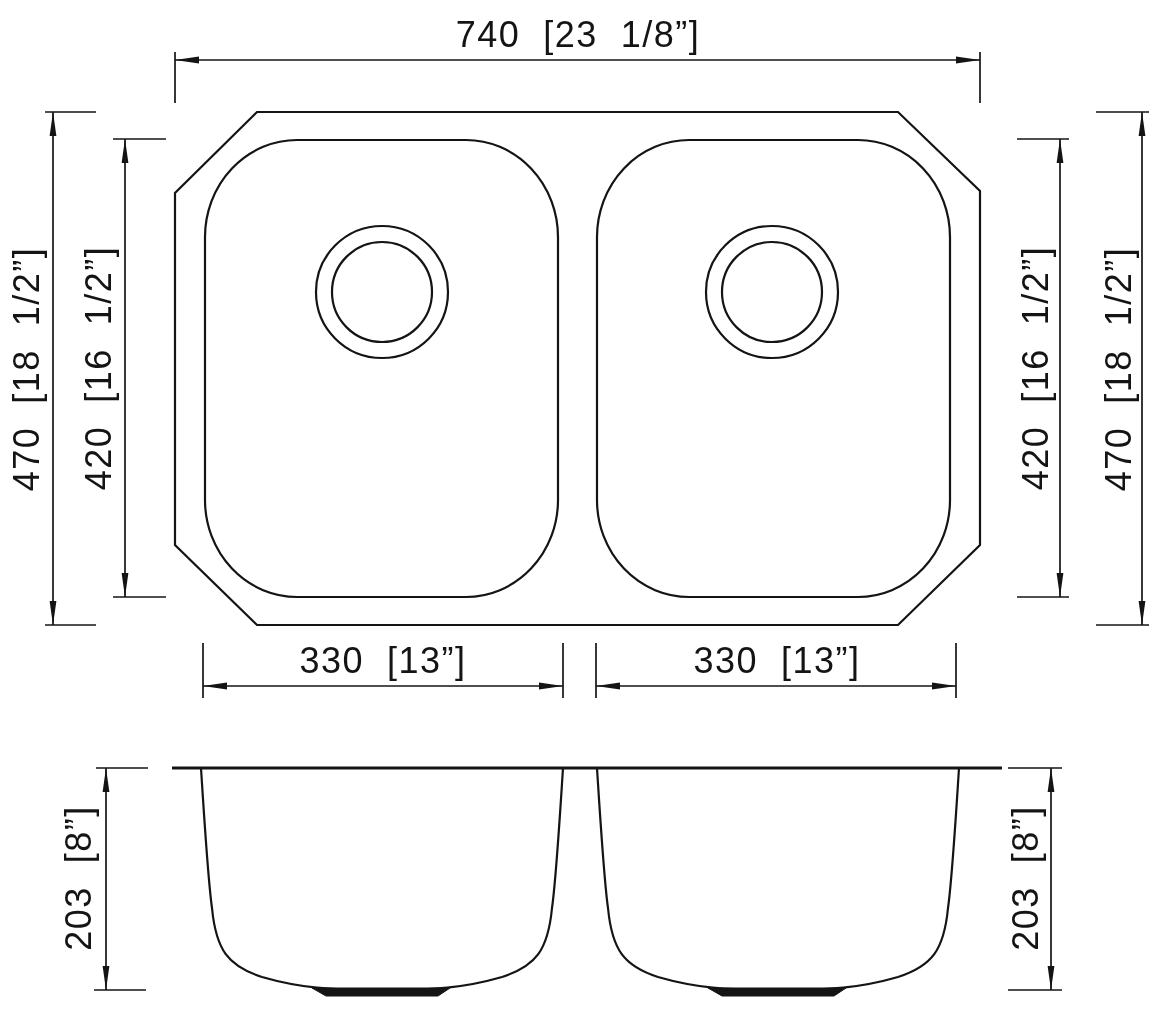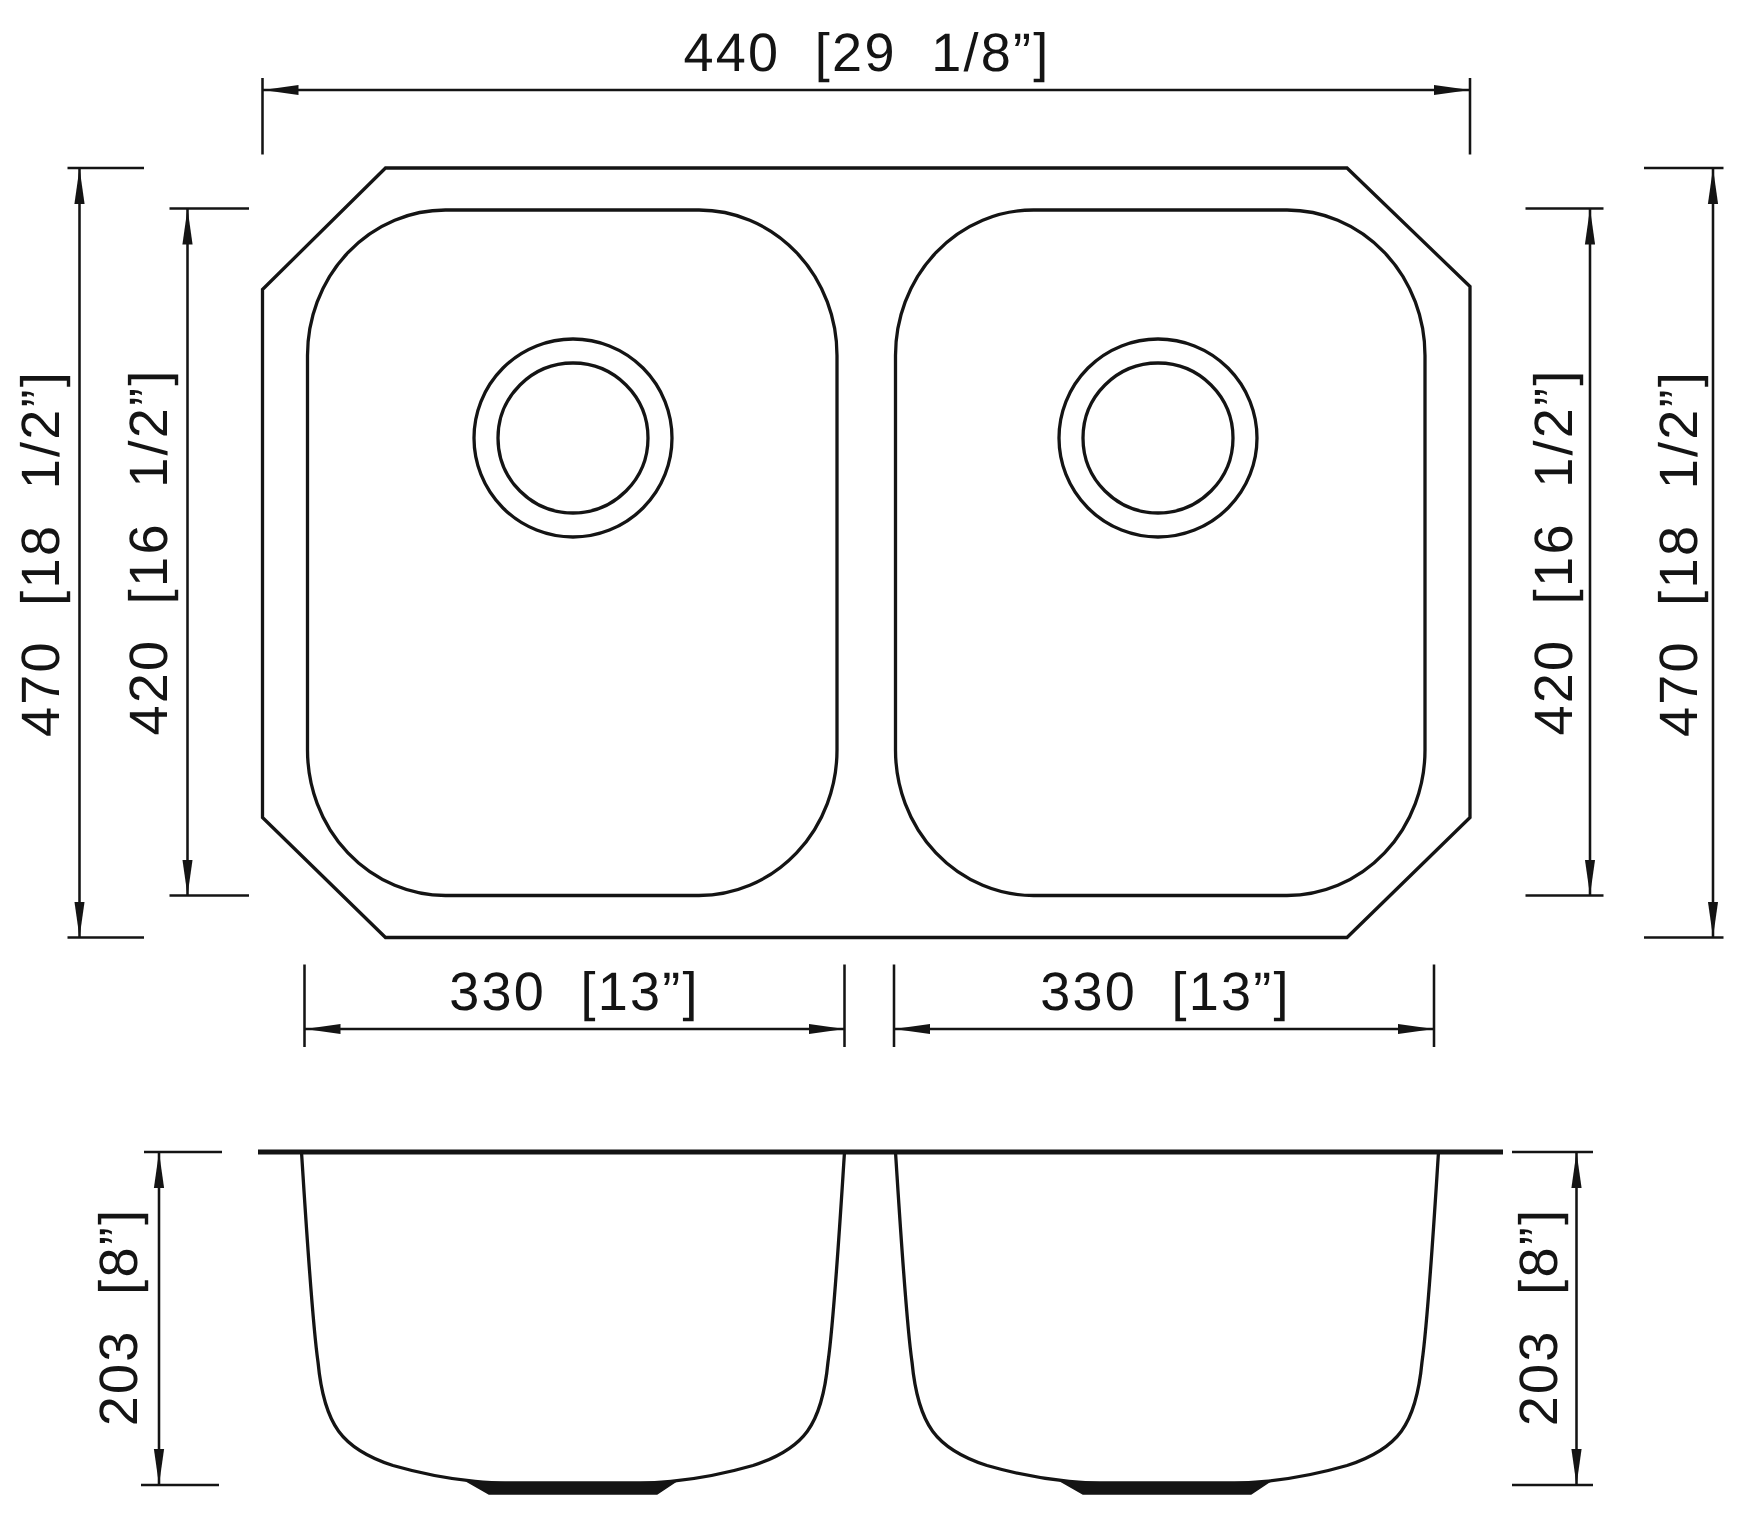--- a/index.html
+++ b/index.html
@@ -103,21 +103,21 @@
       <line x1="96" y1="768" x2="148" y2="768"></line>
       <line x1="94" y1="990" x2="146" y2="990"></line>
       <line x1="106" y1="768" x2="106" y2="990" marker-start="url(#arr)" marker-end="url(#arr)"></line>
 
       <line x1="1008" y1="768" x2="1062" y2="768"></line>
       <line x1="1008" y1="990" x2="1062" y2="990"></line>
       <line x1="1051" y1="768" x2="1051" y2="990" marker-start="url(#arr)" marker-end="url(#arr)"></line>
     </g>
   </svg>
 
-  <div class="lbl" style="left:578px;top:35px;">440  [29  1/8”]</div>
+  <div class="lbl" style="left:578px;top:35px;">740  [23  1/8”]</div>
 
   <div class="lbl rot" style="left:27px;top:369px;">470  [18  1/2”]</div>
 
   <div class="lbl rot" style="left:99px;top:368px;">420  [16  1/2”]</div>
 
   <div class="lbl rot" style="left:1036px;top:368px;">420  [16  1/2”]</div>
 
   <div class="lbl rot" style="left:1119px;top:369px;">470  [18  1/2”]</div>
 
   <div class="lbl" style="left:383px;top:661px;">330  [13”]</div>

